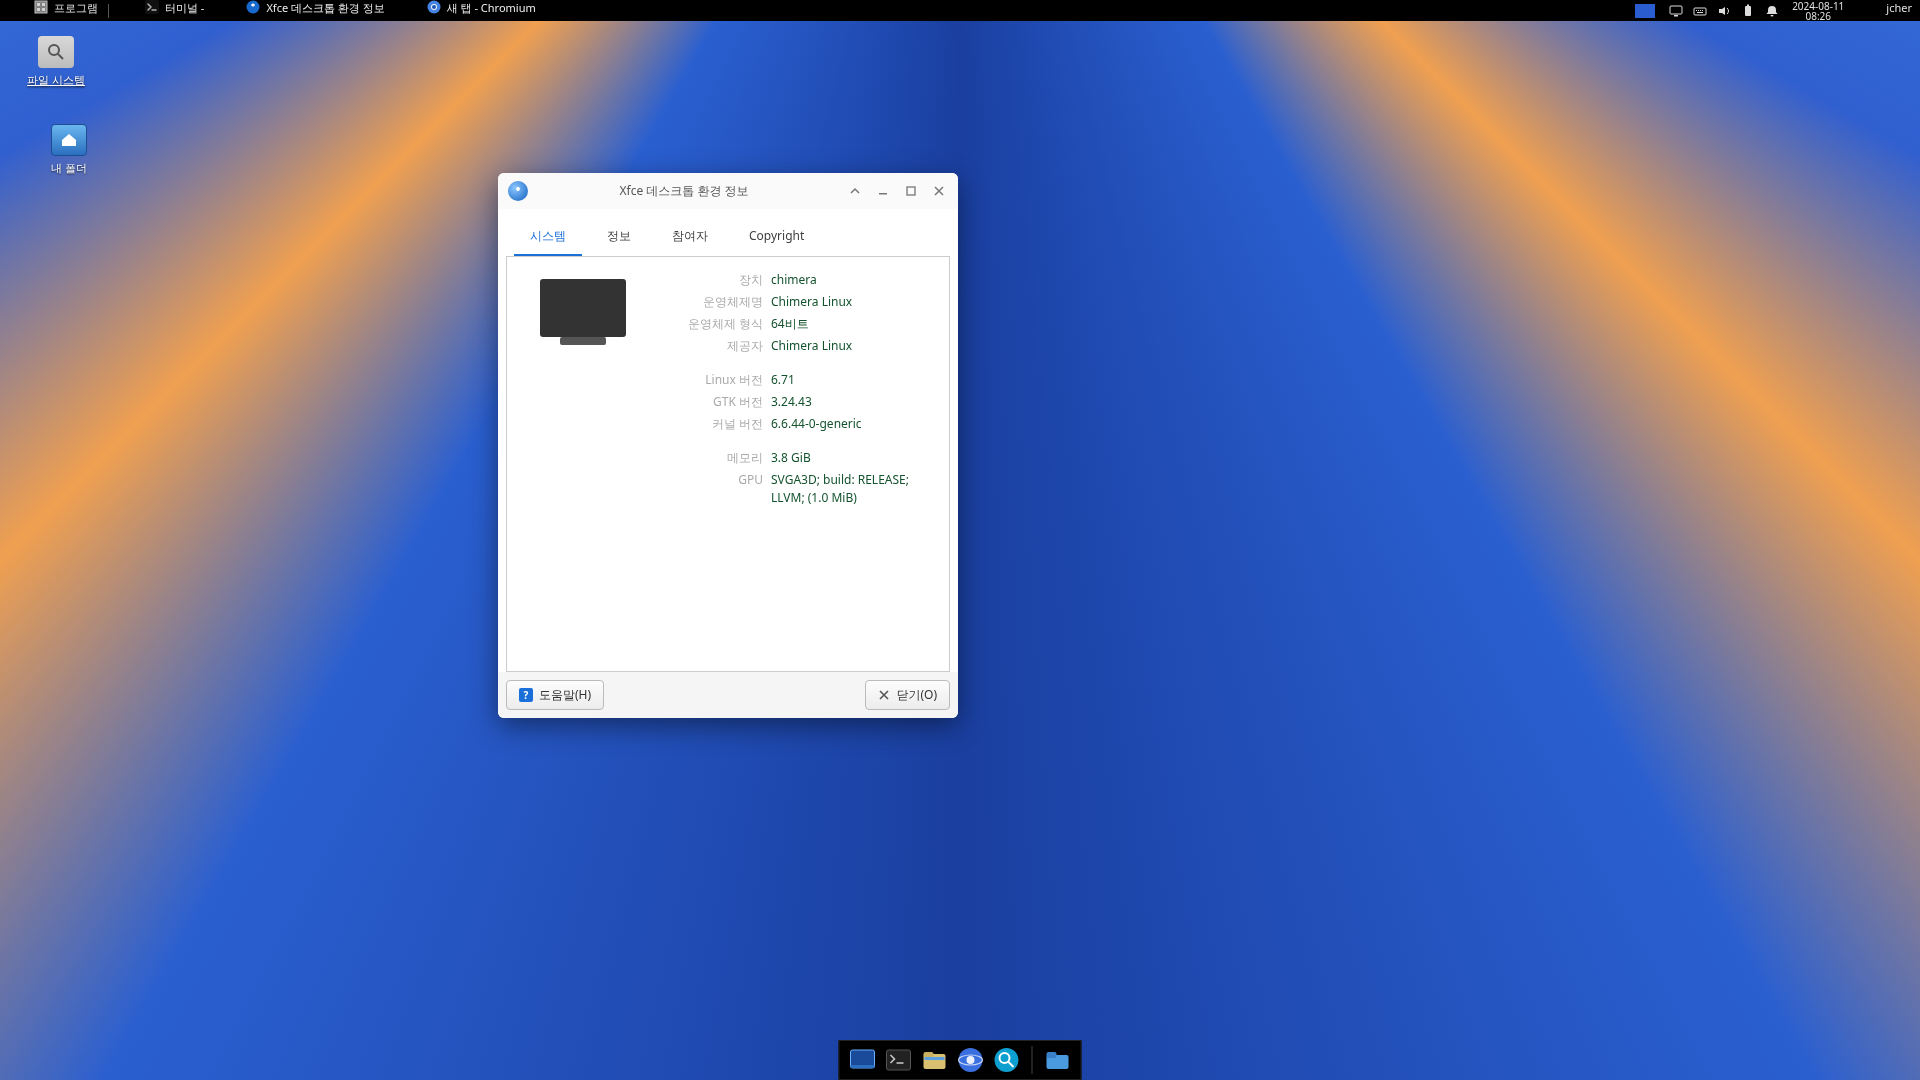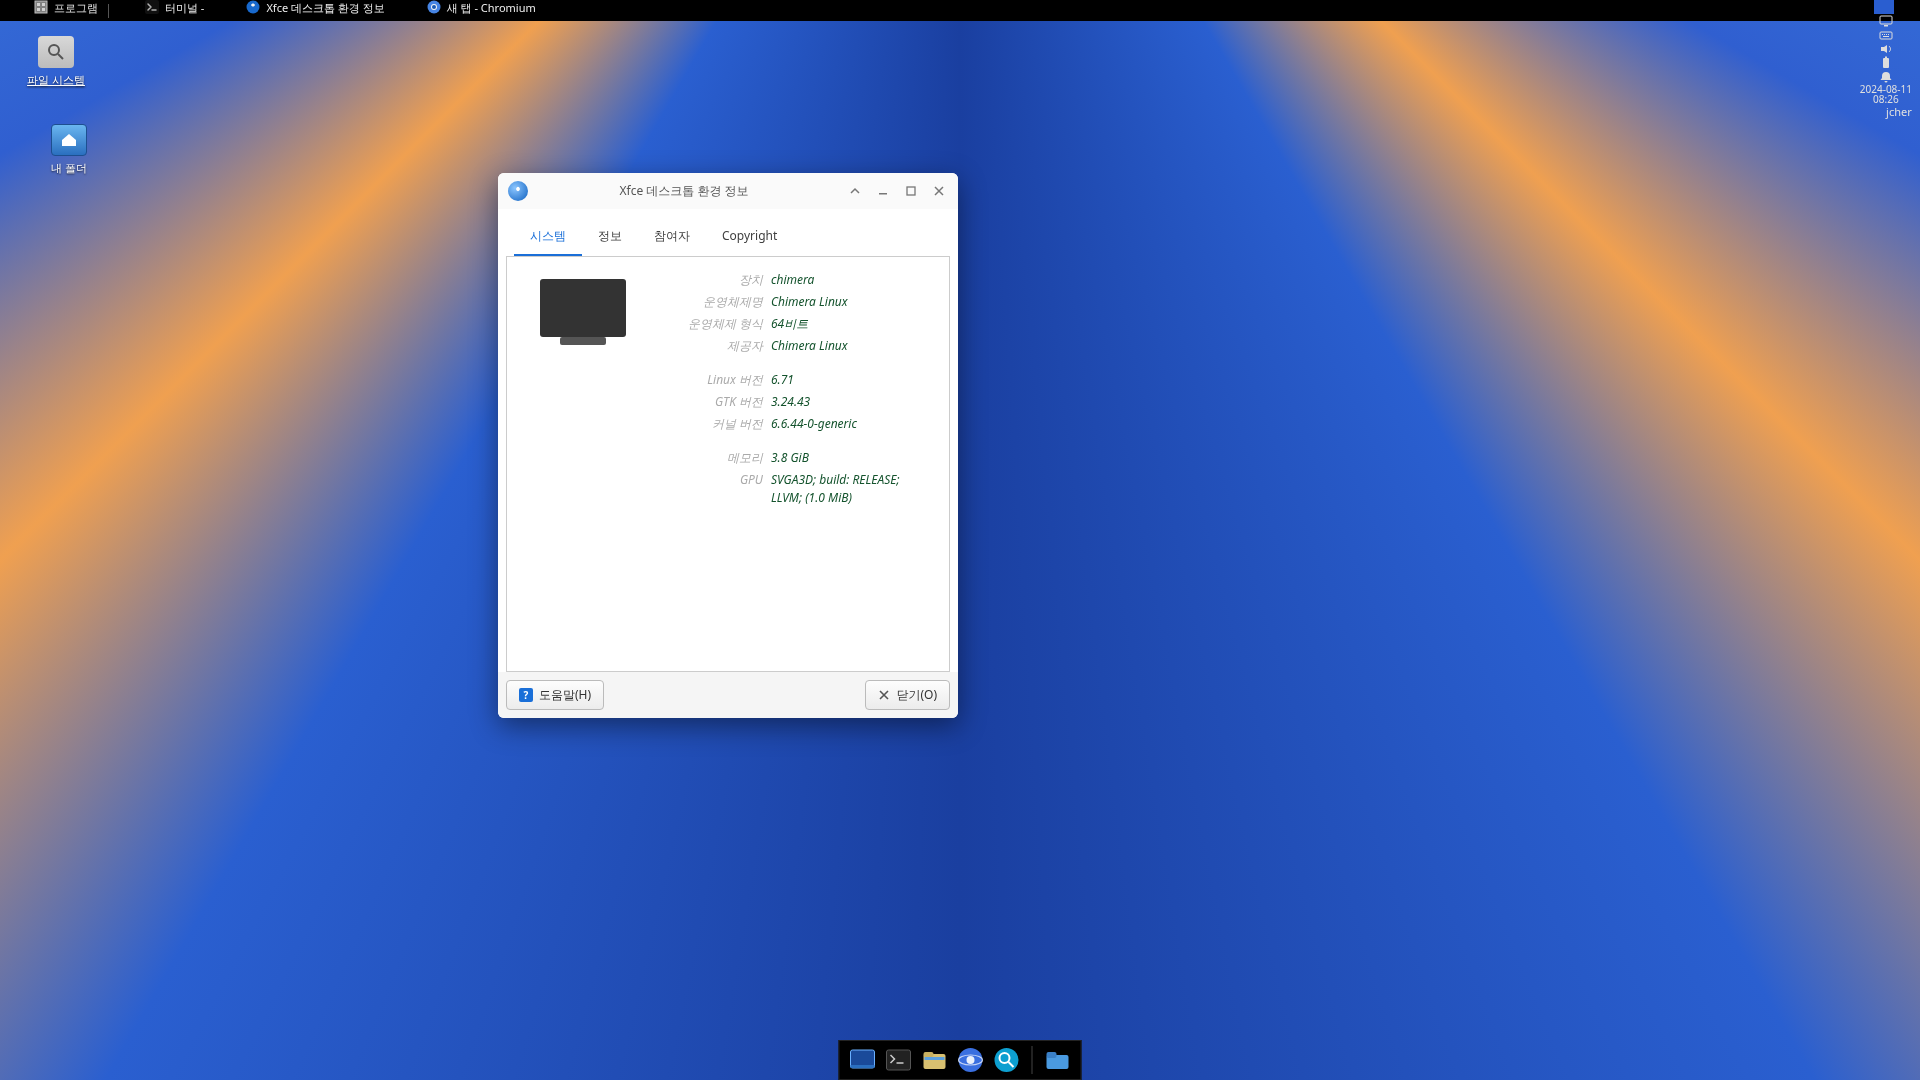--- a/index.html
+++ b/index.html
@@ -15,21 +15,21 @@
     position: relative;
   }
 
   
   .panel {
     position: absolute; top: 0; left: 0; right: 0; height: 21px;
     background: #000; color: #e0e0e0; font-size: 11px;
     display: flex; align-items: center;
   }
   .panel-left, .panel-right { display: flex; align-items: center; height: 100%; }
-  .panel-right { margin-left: auto; flex-direction: column; }
+  .panel-right { margin-left: auto; }
   .panel-item {
     display: flex; gap: 6px;
     padding: 0 8px; height: 100%; margin-left: 26px;
   }
   .panel-icon { display:inline-flex; width:14px; height:14px; align-items:center; justify-content:center; opacity:0.95; }
   .panel-sep { width:1px; height:14px; background:#555; margin:0 2px; }
   .task { color:#eee; }
   .tray-icon { padding:0 5px; display:flex; align-items:center; height:100%; }
   .clock { text-align:center; line-height:10px; font-size:10px; padding:0 8px;}
   .clock div:first-child{font-size:10px;}
@@ -73,21 +73,21 @@
   .win-btn{
     width:26px; height:26px; border-radius:50%; margin-left:2px;
     display:flex; align-items:center; justify-content:center;
     color:#555; font-size:12px;
   }
 
   .notebook{
     margin:8px 8px 0; background:#fff;
   }
   .tabs{
-    display:flex; gap:0; padding:0 8px;
+    display:flex; gap:9px; padding:0 8px;
     border-bottom:1px solid #ccc;
   }
   .tab{
     padding:10px 16px 9px; font-size:12px; color:#404040;
     border-bottom:2px solid transparent;
   }
   .tab.active{ color:#1a6fd8; border-bottom:2px solid #1a6fd8; }
 
   .content{
     border:1px solid #ccc; border-top:none;
@@ -99,21 +99,21 @@
   }
   .monitor{
     width:86px; height:58px; background:#333; border-radius:3px; position:relative;
   }
   .monitor::after{
     content:""; position:absolute; bottom:-8px; left:50%; transform:translateX(-50%);
     width:46px; height:8px; background:#555; border-radius:2px;
   }
 
   .rows{ flex:1; }
-  .row{ display:flex; gap:8px; margin-bottom:4px; line-height:1.5;font-style:italic;}
+  .row{ display:flex; gap:8px; margin-bottom:4px; line-height:1.5;}
   .row .lbl{ width:100px; text-align:right; color:#aaa; }
   .row .val{ flex:1; color:#14532d; }
   .group-gap{ height:12px; }
 
   .buttonbar{
     display:flex; padding:8px; gap:8px;
     background:#f5f5f5;
   }
   .btn{
     display:flex; align-items:center; gap:6px;

